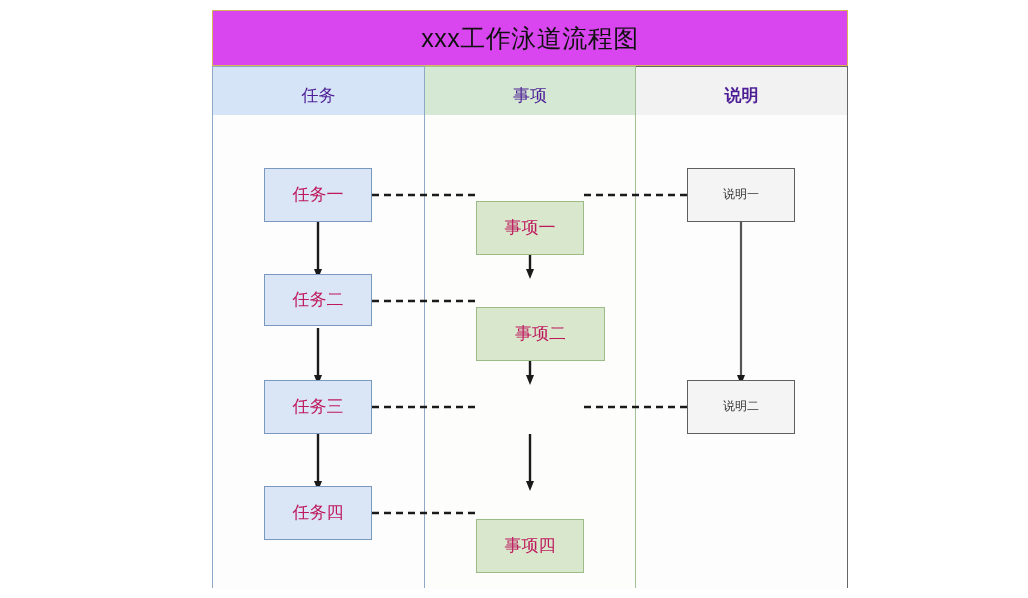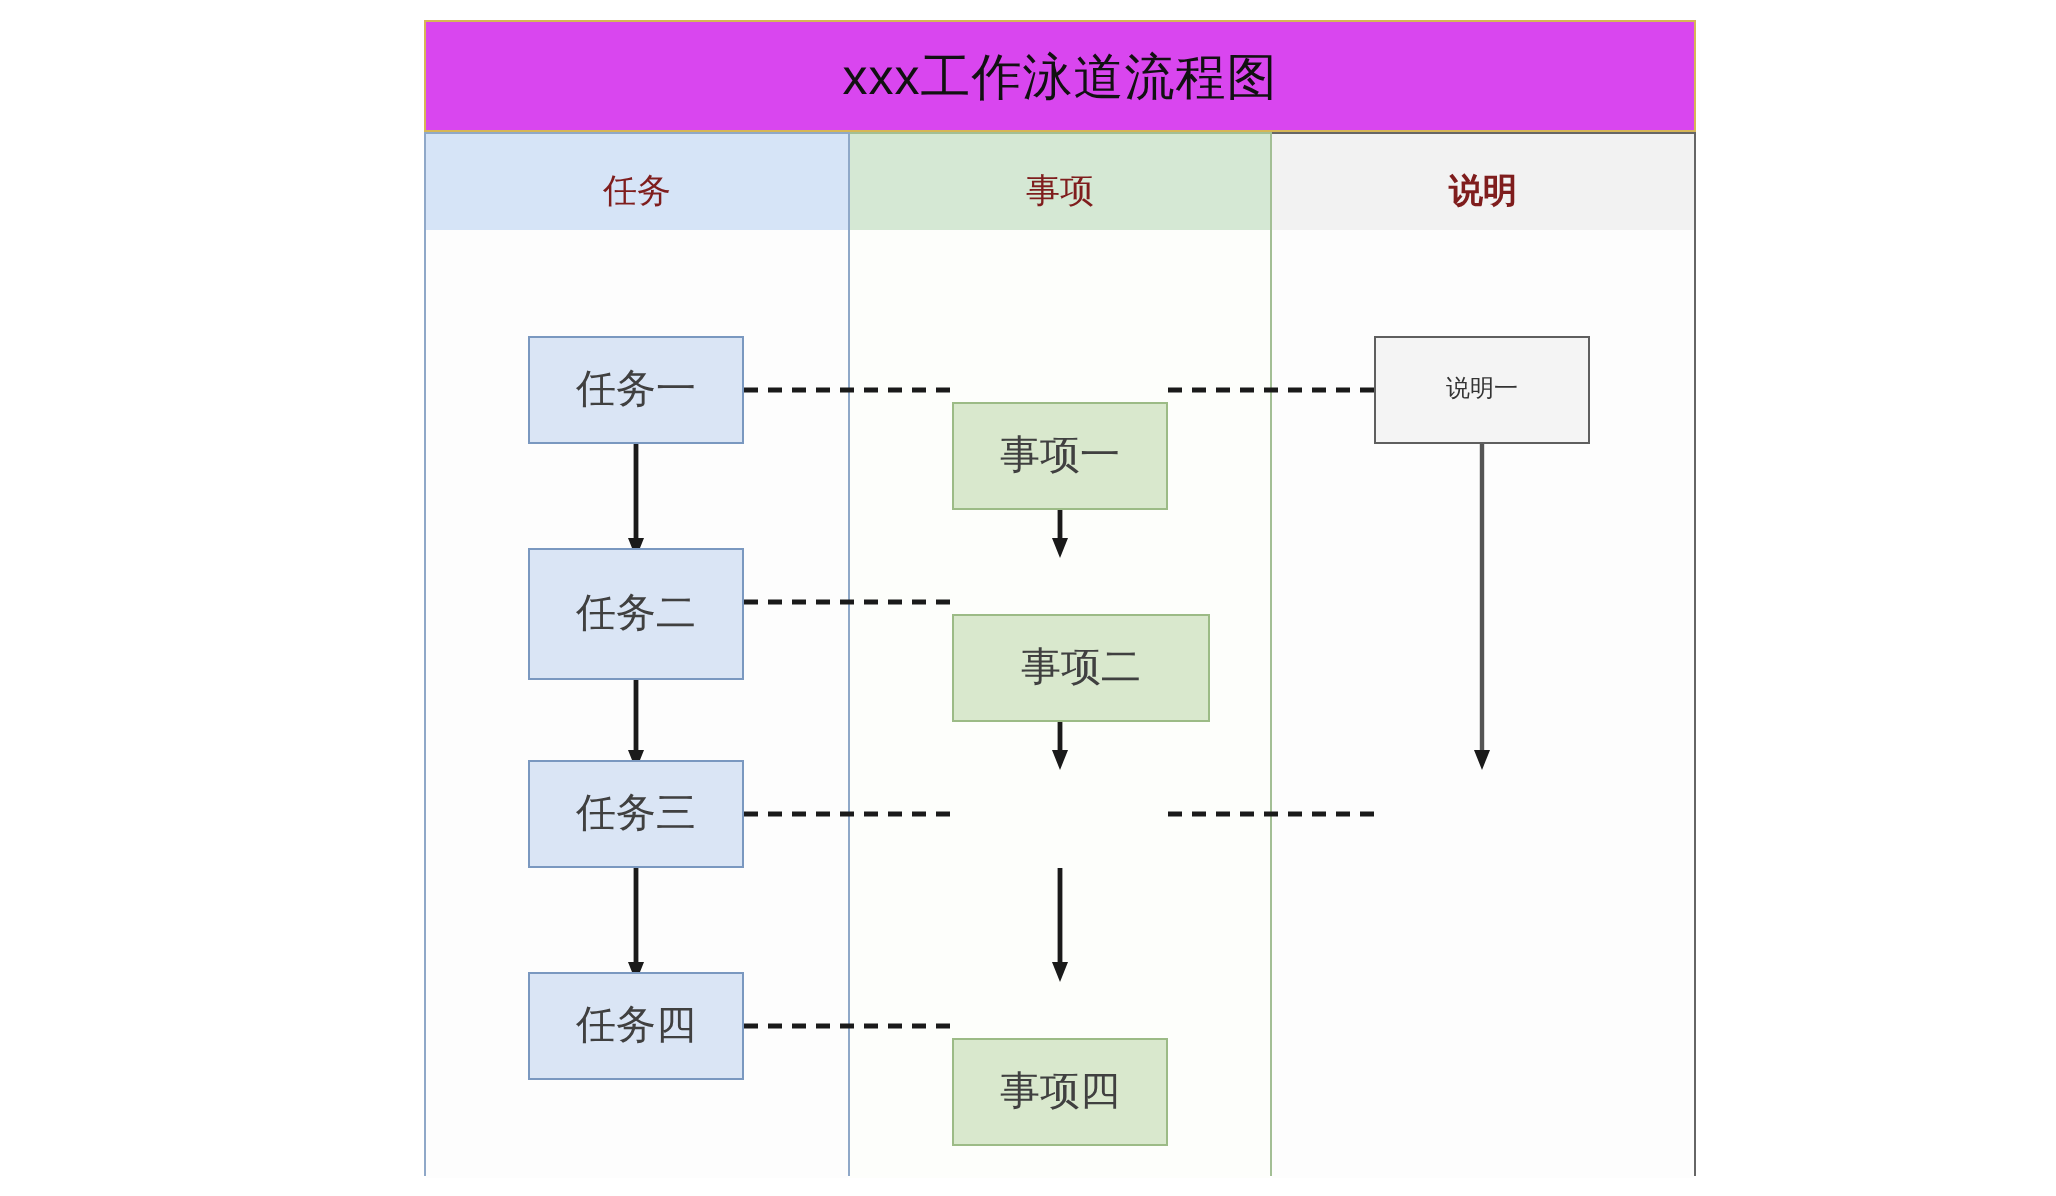--- a/index.html
+++ b/index.html
@@ -53,21 +53,21 @@
   }
   .lane-header {
     position: absolute;
     left: 0; top: 0;
     width: 100%;
     height: 57px;
     display: flex;
     align-items: center;
     justify-content: center;
     font-size: 17px;
-    color: #7f1d1d;
+    color: #4c1d95;
   }
   .lane-body {
     position: absolute;
     left: 0; top: 48px;
     width: 100%;
     height: 474px;
   }
 
   
   #lane-task { left: 0px; width: 213px; border: 1px solid #8fa8c8; }
@@ -94,22 +94,22 @@
   }
   #overlay > * { pointer-events: auto; }
 
   
   .node {
     position: absolute;
     display: flex;
     align-items: center;
     justify-content: center;
     text-align: center;
-    font-size: 20px;
-    color: #404040;
+    font-size: 17px;
+    color: #be185d;
     line-height: 1.1;
   }
   .node.blue  { background: #dae5f5; border: 1px solid #7a98c0; }
   .node.green { background: #d9e8cd; border: 1px solid #9cbb86; margin-top: 33px; }
   .node.gray  { background: #f4f4f4; border: 1px solid #5f5f5f; font-size: 12px; color: #333333; }
 
   
   #connectors {
     position: absolute;
     left: 0; top: 0;
@@ -191,26 +191,27 @@
         <line x1="372" y1="397" x2="475" y2="397" stroke="#1a1a1a" stroke-width="2.6" stroke-dasharray="7 5"></line>
       </g>
       <g>
         <line x1="160" y1="503" x2="264" y2="503" stroke="#1a1a1a" stroke-width="2.6" stroke-dasharray="7 5"></line>
       </g>
     </svg>
 
     <div id="overlay">
 
       <div class="node blue" style="left:52px;  top:158px; width:108px; height:54px;">任务一</div>
-      <div class="node blue" style="left:52px;  top:264px; width:108px; height:66px;">任务二</div>
+      <div class="node blue" style="left:52px;  top:264px; width:108px; height:52px;">任务二</div>
       <div class="node blue" style="left:52px;  top:370px; width:108px; height:54px;">任务三</div>
       <div class="node blue" style="left:52px;  top:476px; width:108px; height:54px;">任务四</div>
 
       <div class="node green" style="left:264px; top:158px; width:108px; height:54px;">事项一</div>
       <div class="node green" style="left:264px; top:264px; width:129px; height:54px;">事项二</div>
       <div class="node green" style="left:264px; top:476px; width:108px; height:54px;">事项四</div>
 
       <div class="node gray" style="left:475px; top:158px; width:108px; height:54px;">说明一</div>
+      <div class="node gray" style="left:475px; top:370px; width:108px; height:54px;">说明二</div>
 
     </div>
 
   </div>
 </div>
 
 </body></html>

